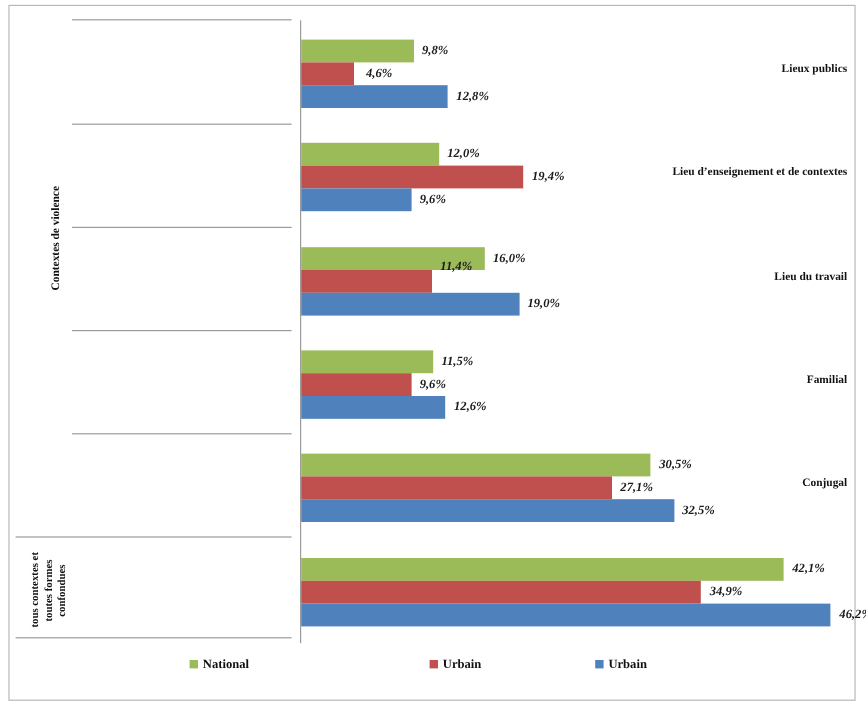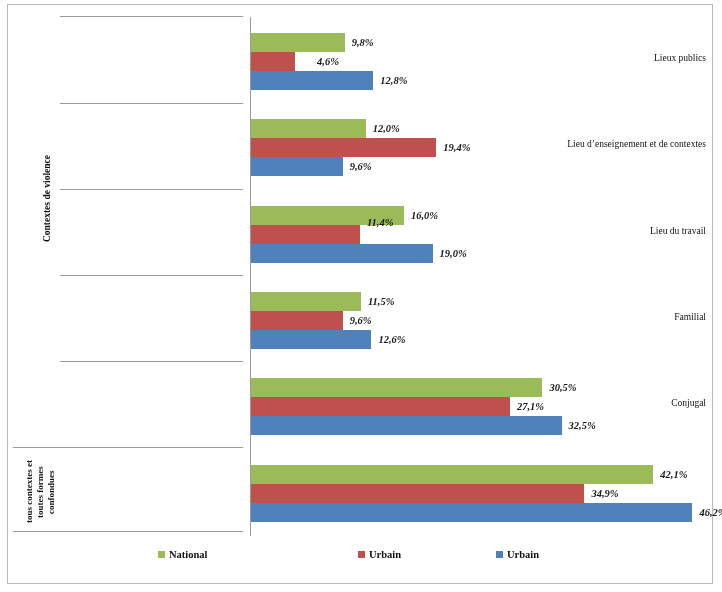--- a/index.html
+++ b/index.html
@@ -25,21 +25,21 @@
   .bar.rural{background:#c0504d;}
   .bar.urbain{background:#4f81bd;}
 
   .bar-label{position:absolute;height:19px;line-height:19px;
              font-family:"Liberation Serif",serif;
              font-size:10.5px;font-weight:bold;color:#1a1a1a;white-space:nowrap;}
 
   
   .cat-label{position:absolute;right:0;width:235px;text-align:right;
              font-family:"Liberation Serif",serif;
-             font-size:9.5px;font-weight:normal;color:#111;white-space:nowrap;
+             font-size:9.5px;font-weight:bold;color:#111;white-space:nowrap;
              padding-right:6px;box-sizing:border-box;}
 
   .cat-label-rot{position:absolute;
              font-family:"Liberation Serif",serif;
              font-size:9px;font-weight:bold;color:#111;
              writing-mode:vertical-rl;transform:rotate(180deg);
              text-align:center;line-height:11px;}
 
   
   #axis-title{position:absolute;left:34px;top:150px;
@@ -63,21 +63,21 @@
   <div id="chart-frame">
 
     <div id="axis-title">Contextes de violence</div>
 
     <div id="category-axis-line"></div>
 
     <div id="plot-area">
         <div class="bar national" style="left: 0px; top: 16px; width: 93.639px;"></div>
         <div class="bar-label" style="left: 100.639px; top: 16px;">9,8%</div>
         <div class="bar rural" style="left: 0px; top: 35px; width: 43.953px;"></div>
-        <div class="bar-label" style="left: 66px; top: 35px;">4,6%</div>
+        <div class="bar-label" style="left: 54px; top: 35px;">4,6%</div>
         <div class="bar urbain" style="left: 0px; top: 54px; width: 122.304px;"></div>
         <div class="bar-label" style="left: 129.304px; top: 54px; text-align: right;">12,8%</div>
         <div class="bar national" style="left: 0px; top: 102.3px; width: 114.66px;"></div>
         <div class="bar-label" style="left: 121.66px; top: 102.3px;">12,0%</div>
         <div class="bar rural" style="left: 0px; top: 121.3px; width: 185.367px;"></div>
         <div class="bar-label" style="left: 192.367px; top: 121.3px;">19,4%</div>
         <div class="bar urbain" style="left: 0px; top: 140.3px; width: 91.728px;"></div>
         <div class="bar-label" style="left: 98.728px; top: 140.3px;">9,6%</div>
         <div class="bar national" style="left: 0px; top: 188.6px; width: 152.88px;"></div>
         <div class="bar-label" style="left: 159.88px; top: 188.6px;">16,0%</div>

